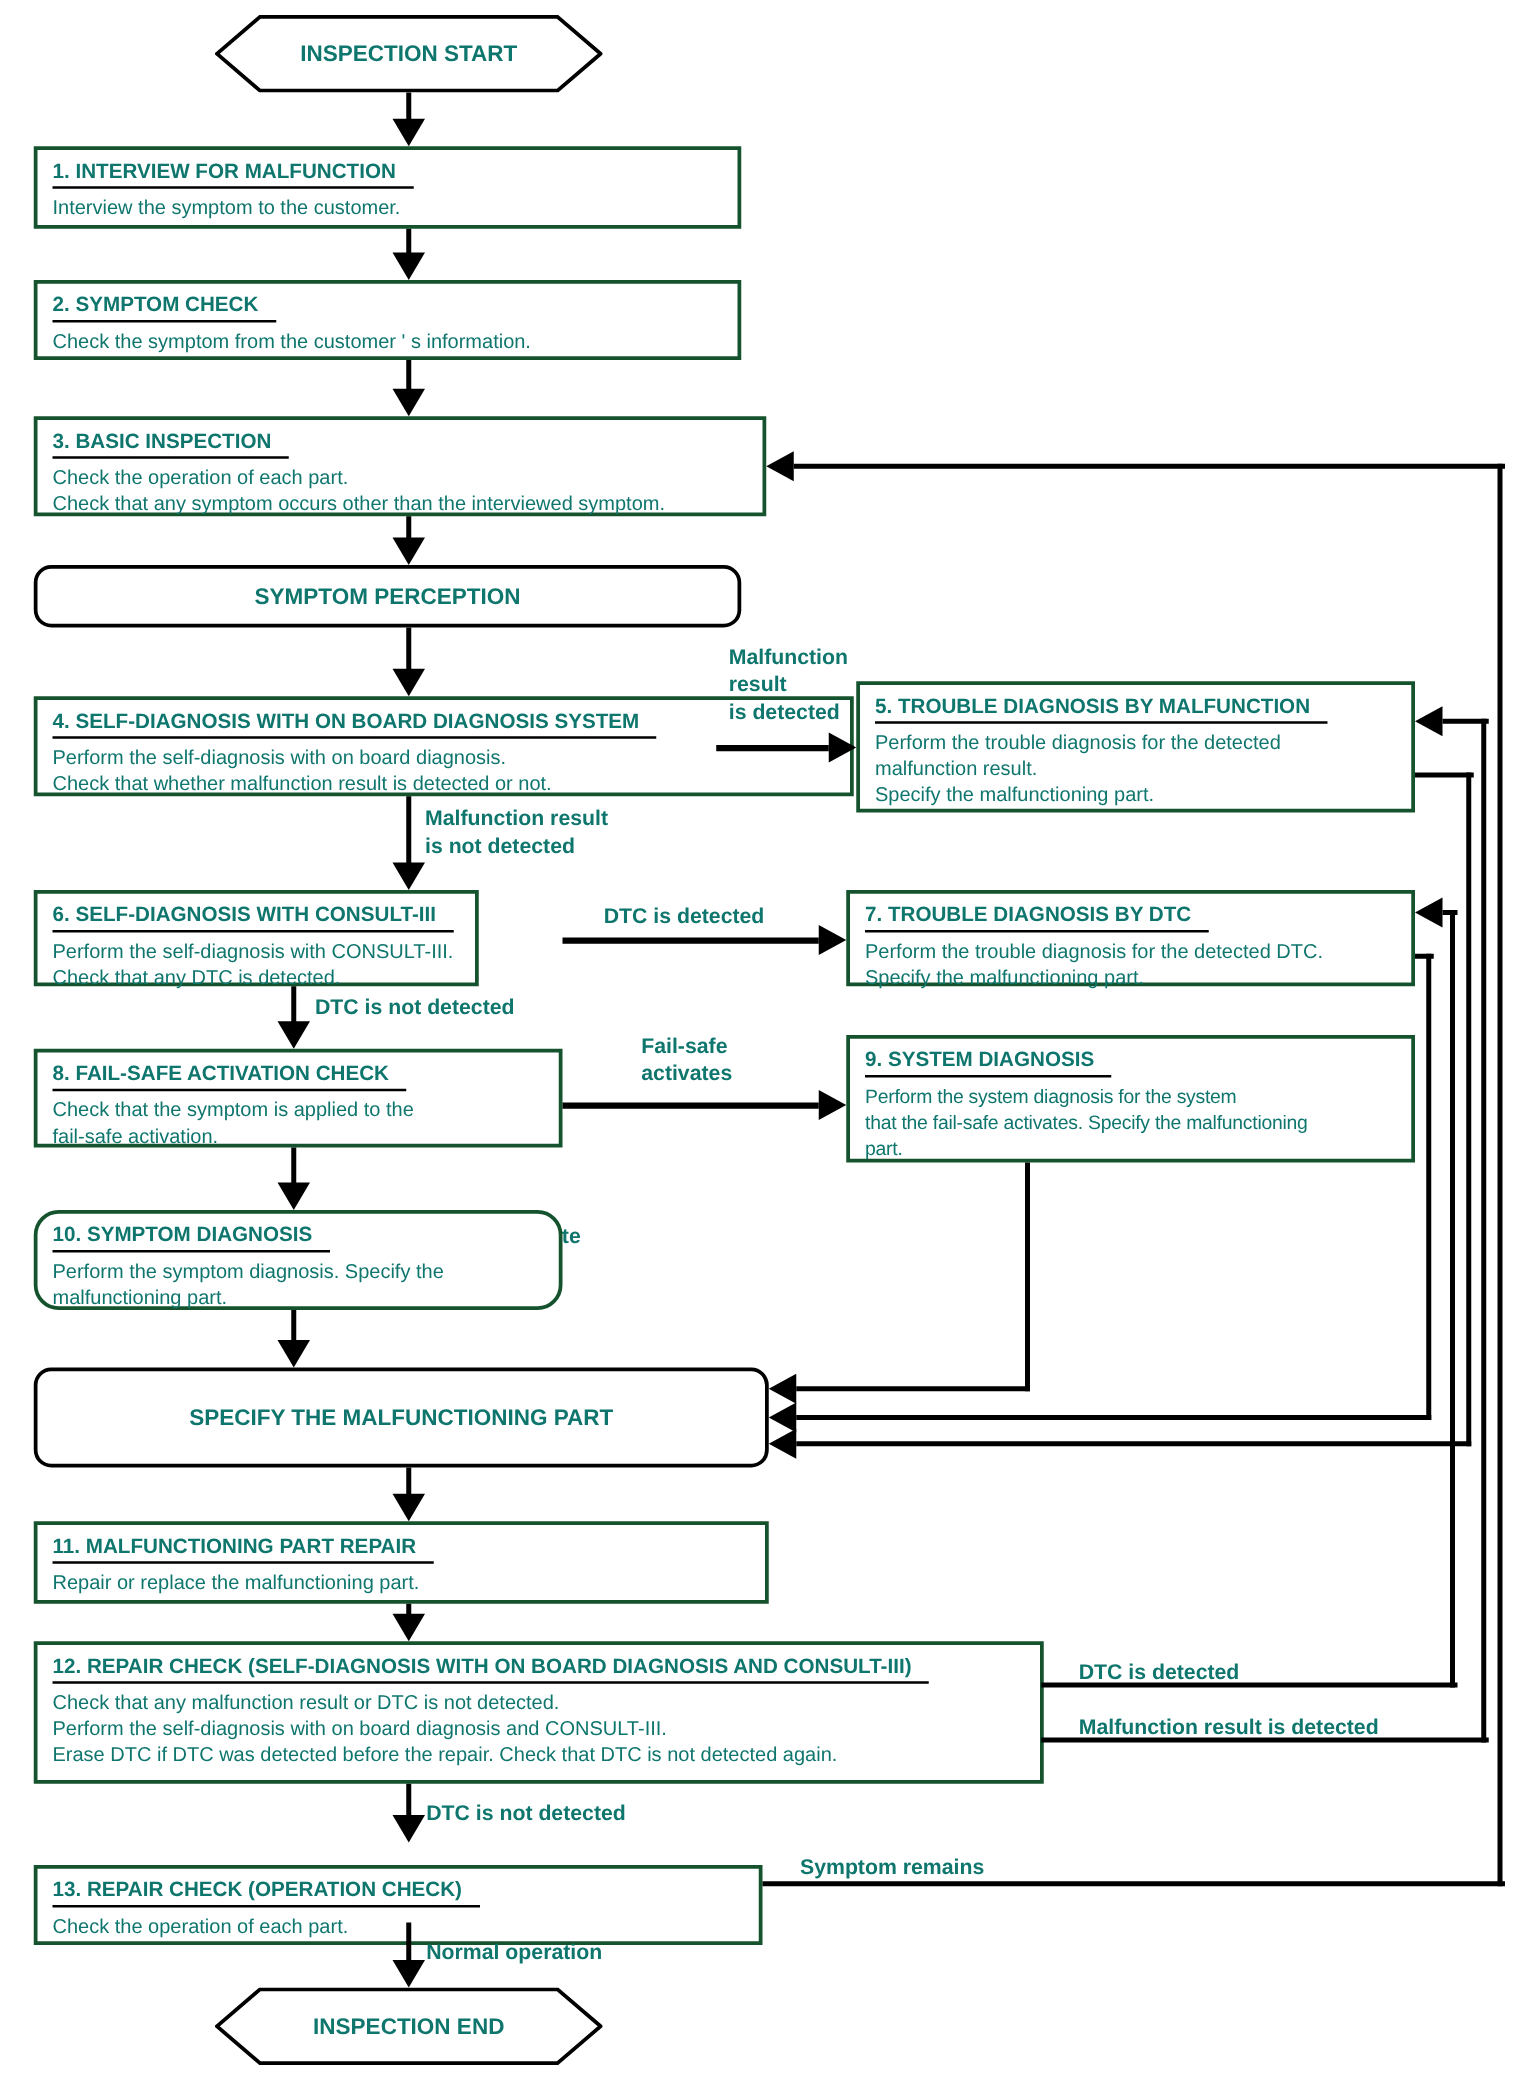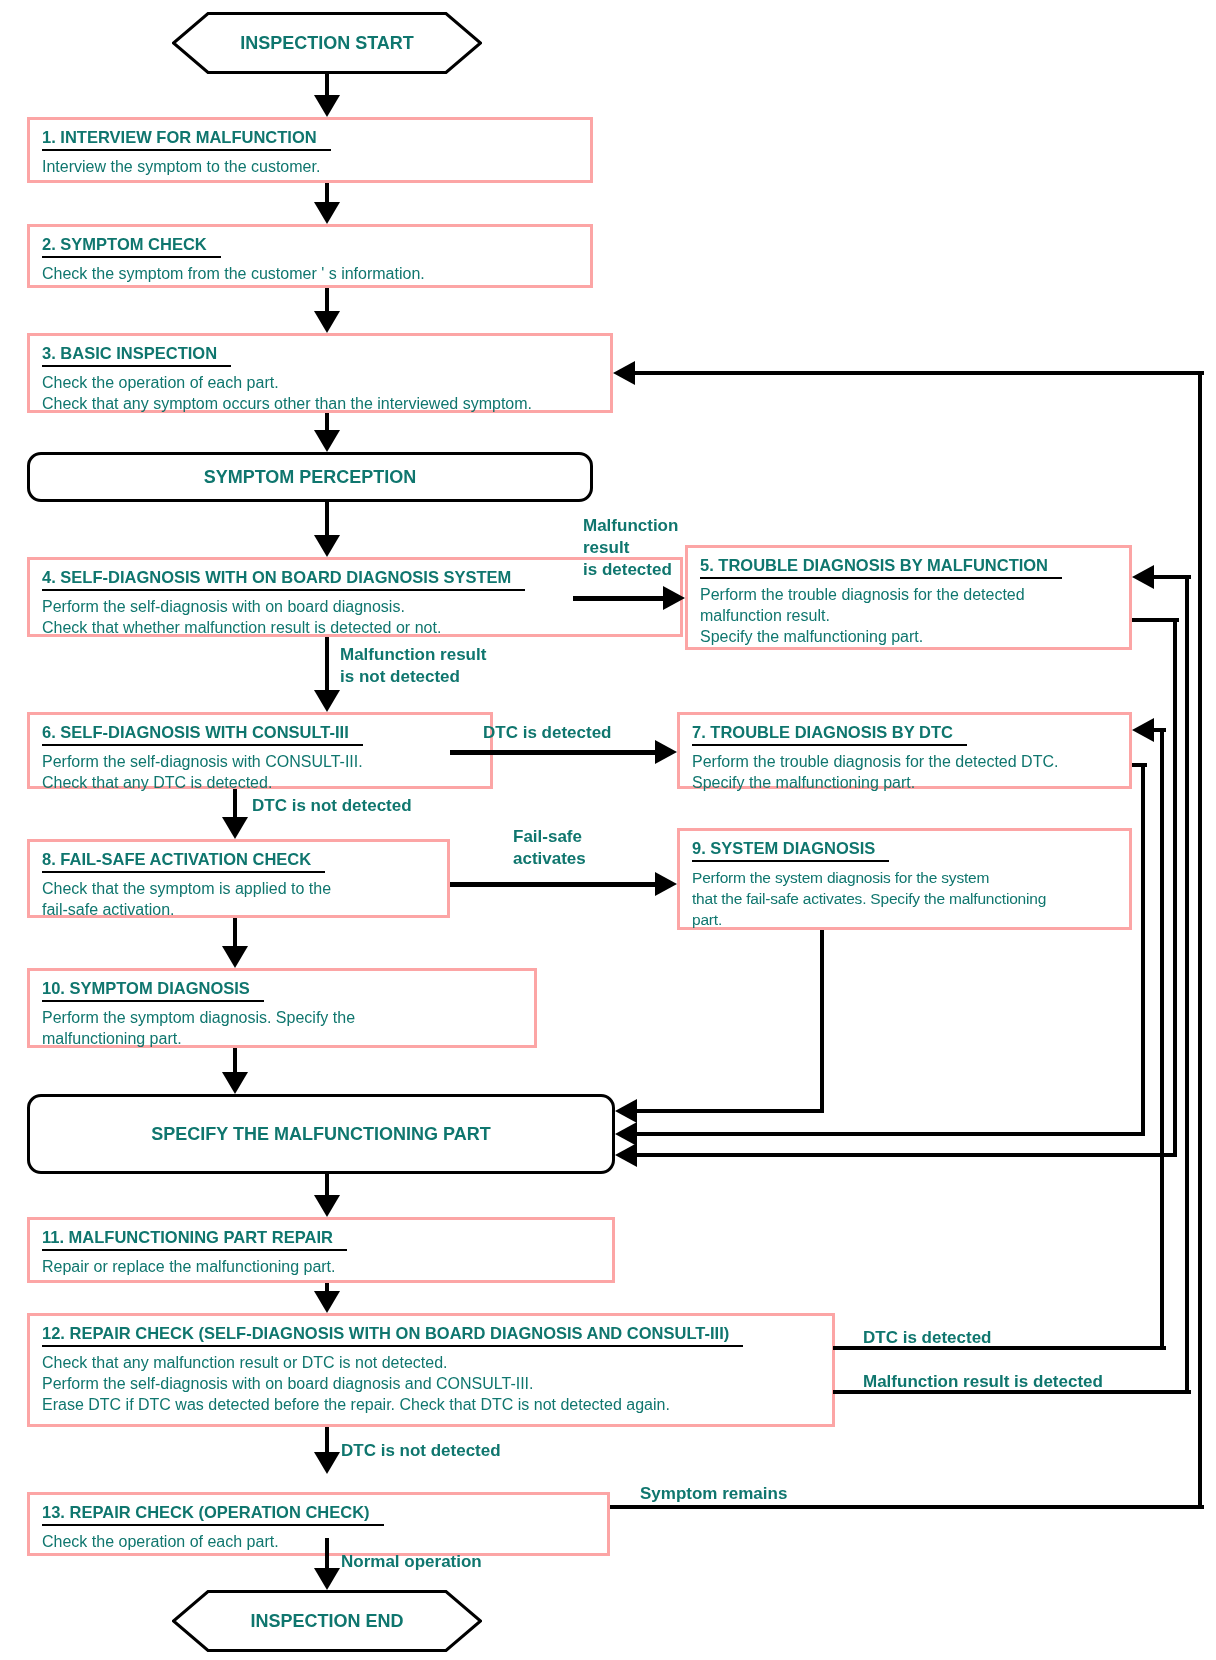--- a/index.html
+++ b/index.html
@@ -3,21 +3,21 @@
 <meta charset="utf-8">
 <style>
   html,body{margin:0;padding:0;background:#ffffff;}
   .stage{
     position:relative;width:1216px;height:1660px;background:#ffffff;
     font-family:"Liberation Sans","DejaVu Sans",sans-serif;color:#0f766e;
     overflow:hidden;
   }
   
   .box{
-    position:absolute;border:3px solid #fca5a5;background:#fff;
+    position:absolute;border:3px solid #14532d;background:#fff;
     padding:7px 24px 5px 12px;box-sizing:border-box;
   }
   .bt{font-weight:bold;font-size:16.5px;line-height:20px;white-space:nowrap;}
   .bt .tt{display:inline-block;border-bottom:2px solid #000;padding:0 14px 2px 0;}
   .body{margin-top:5px;}
   .ln{font-size:16px;line-height:21px;white-space:nowrap;}
   .tight .ln{font-size:15.5px;letter-spacing:-0.2px;}
   .pill{
     position:absolute;border:3px solid #000;border-radius:14px;background:#fff;
     display:flex;align-items:center;justify-content:center;
@@ -123,21 +123,21 @@
       <div class="ln">malfunction result.</div>
       <div class="ln">Specify the malfunctioning part.</div>
     </div>
   </div>
 
   <div class="elabel" style="left:340px;top:644px;">Malfunction result
 is not detected</div>
   <div class="vline" style="left:325px;top:637px;height:55px;"></div>
   <div class="ah-down" style="left:314px;top:690px;"></div>
 
-  <div class="box" style="left:27px;top:712px;width:466px;height:77px;">
+  <div class="box" style="left:27px;top:712px;width:356px;height:77px;">
     <div class="bt"><span class="tt">6. SELF-DIAGNOSIS WITH CONSULT-III</span></div>
     <div class="body">
       <div class="ln">Perform the self-diagnosis with CONSULT-III.</div>
       <div class="ln">Check that any DTC is detected.</div>
     </div>
   </div>
 
   <div class="elabel" style="left:483px;top:722px;">DTC is detected</div>
   <div class="hline5" style="left:450px;top:750px;width:205px;"></div>
   <div class="ah-right" style="left:655px;top:740px;"></div>
@@ -173,21 +173,21 @@
       <div class="ln">Perform the system diagnosis for the system</div>
       <div class="ln">that the fail-safe activates. Specify the malfunctioning</div>
       <div class="ln">part.</div>
     </div>
   </div>
 
   <div class="elabel" style="left:252px;top:978px;">Fail-safe does not activate</div>
   <div class="vline" style="left:233px;top:918px;height:30px;"></div>
   <div class="ah-down" style="left:222px;top:946px;"></div>
 
-  <div class="box" style="left:27px;top:968px;width:510px;height:80px;">
+  <div class="box" style="left:27px;top:968px;width:423px;height:80px;border-radius:20px;">
     <div class="bt"><span class="tt">10. SYMPTOM DIAGNOSIS</span></div>
     <div class="body">
       <div class="ln">Perform the symptom diagnosis. Specify the</div>
       <div class="ln">malfunctioning part.</div>
     </div>
   </div>
 
   <div class="vline" style="left:233px;top:1048px;height:26px;"></div>
   <div class="ah-down" style="left:222px;top:1072px;"></div>
 

